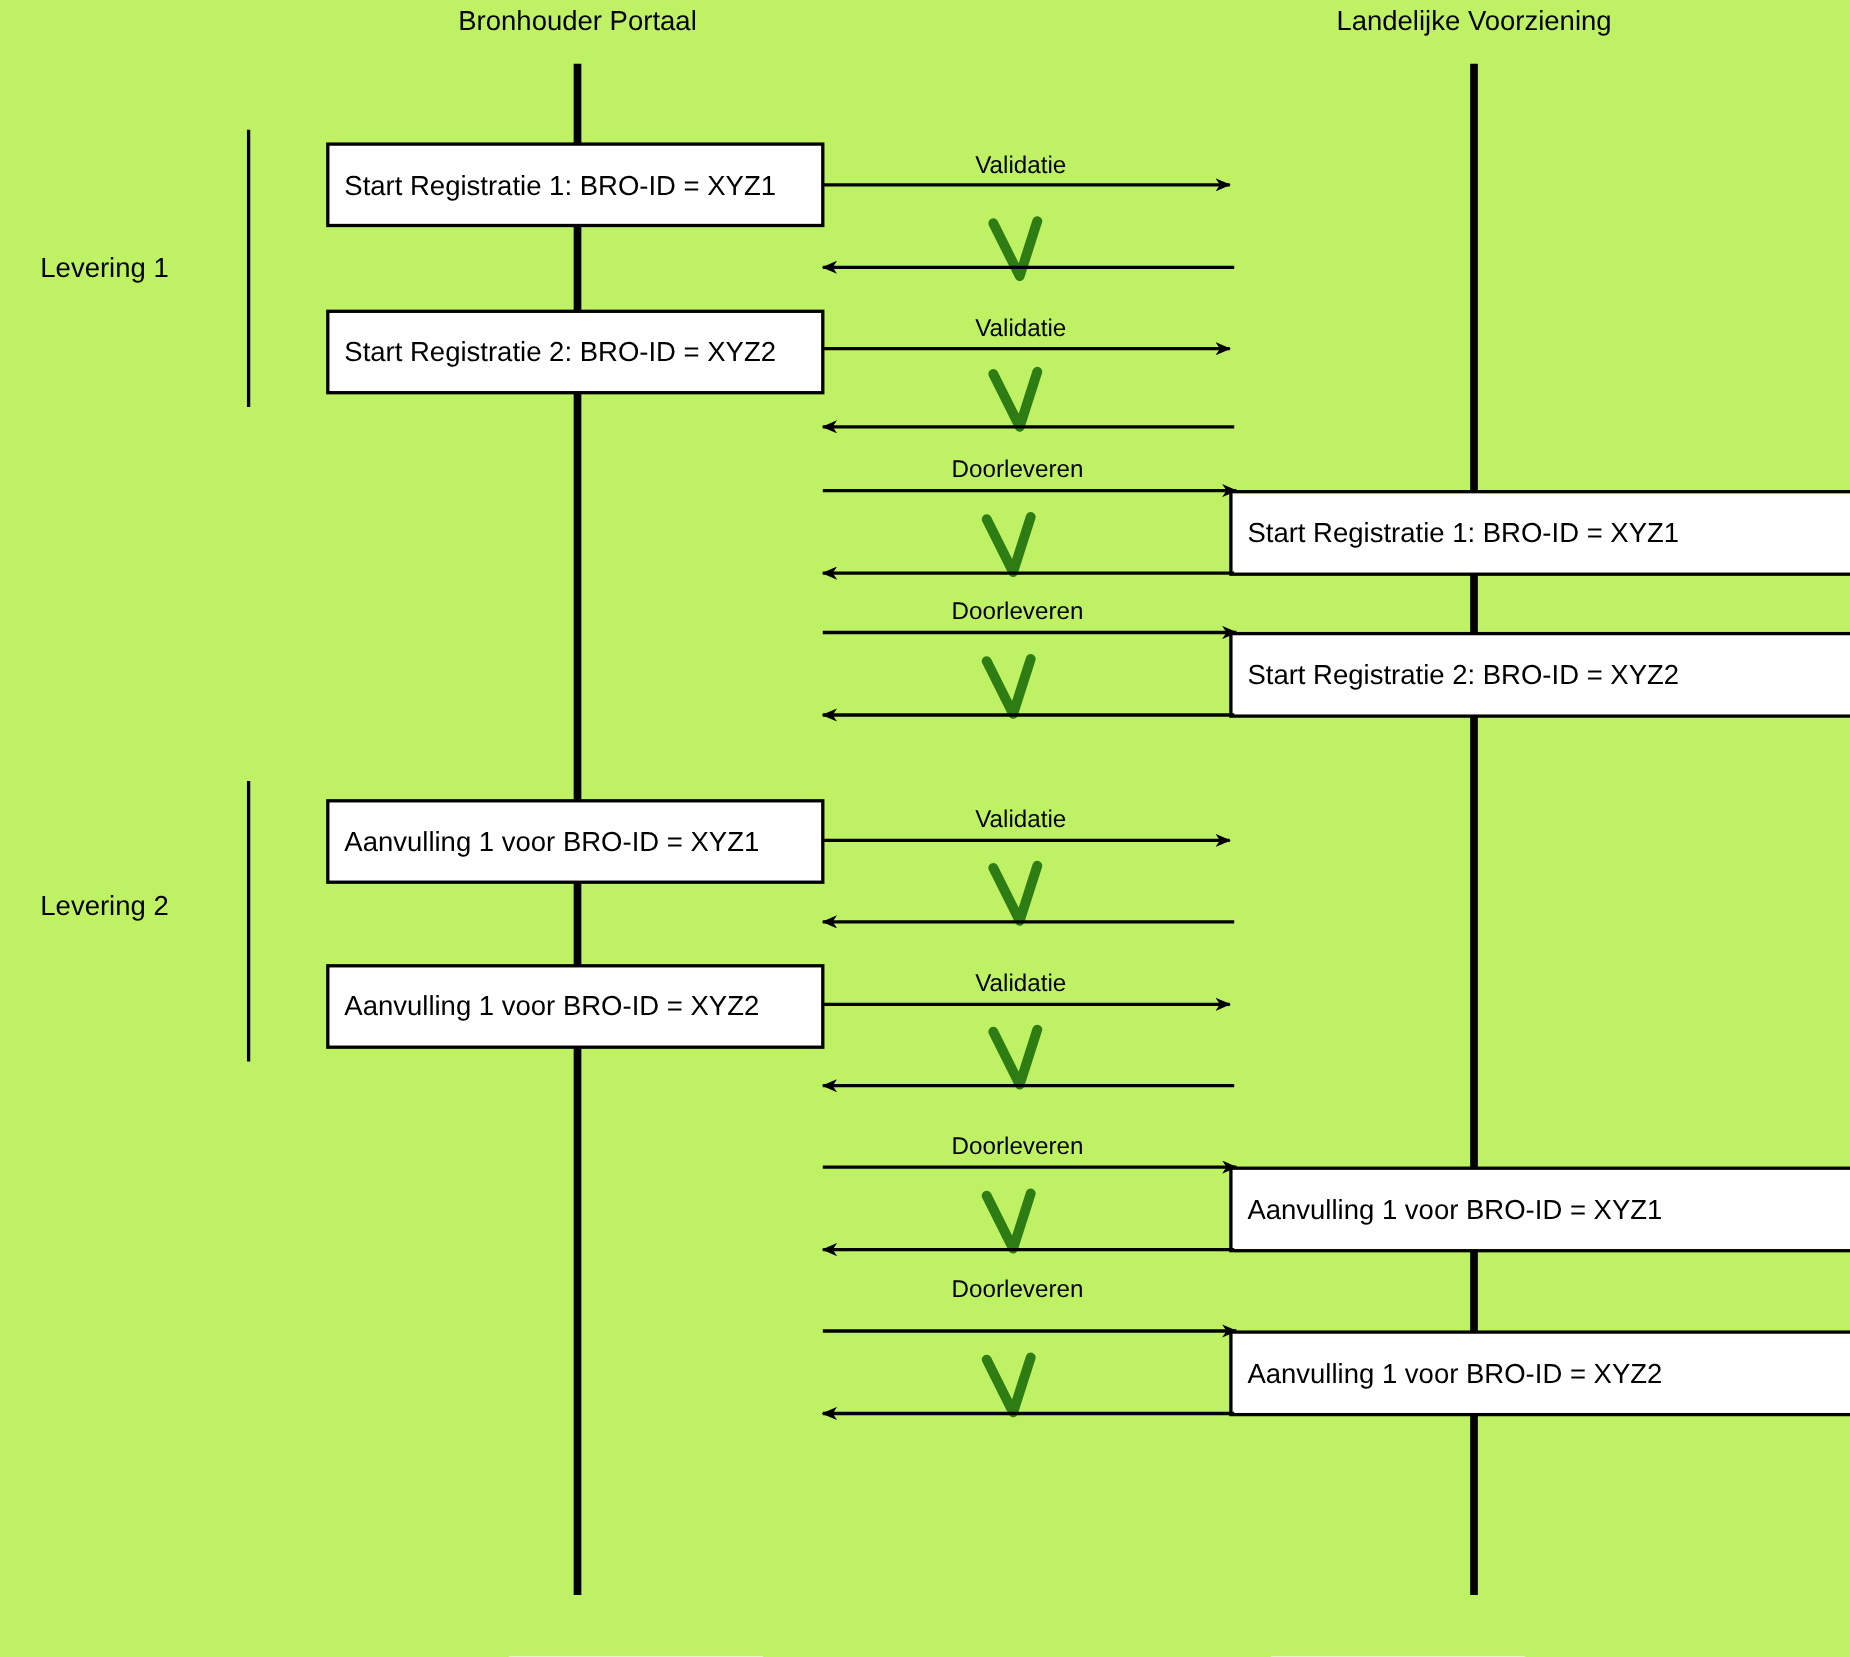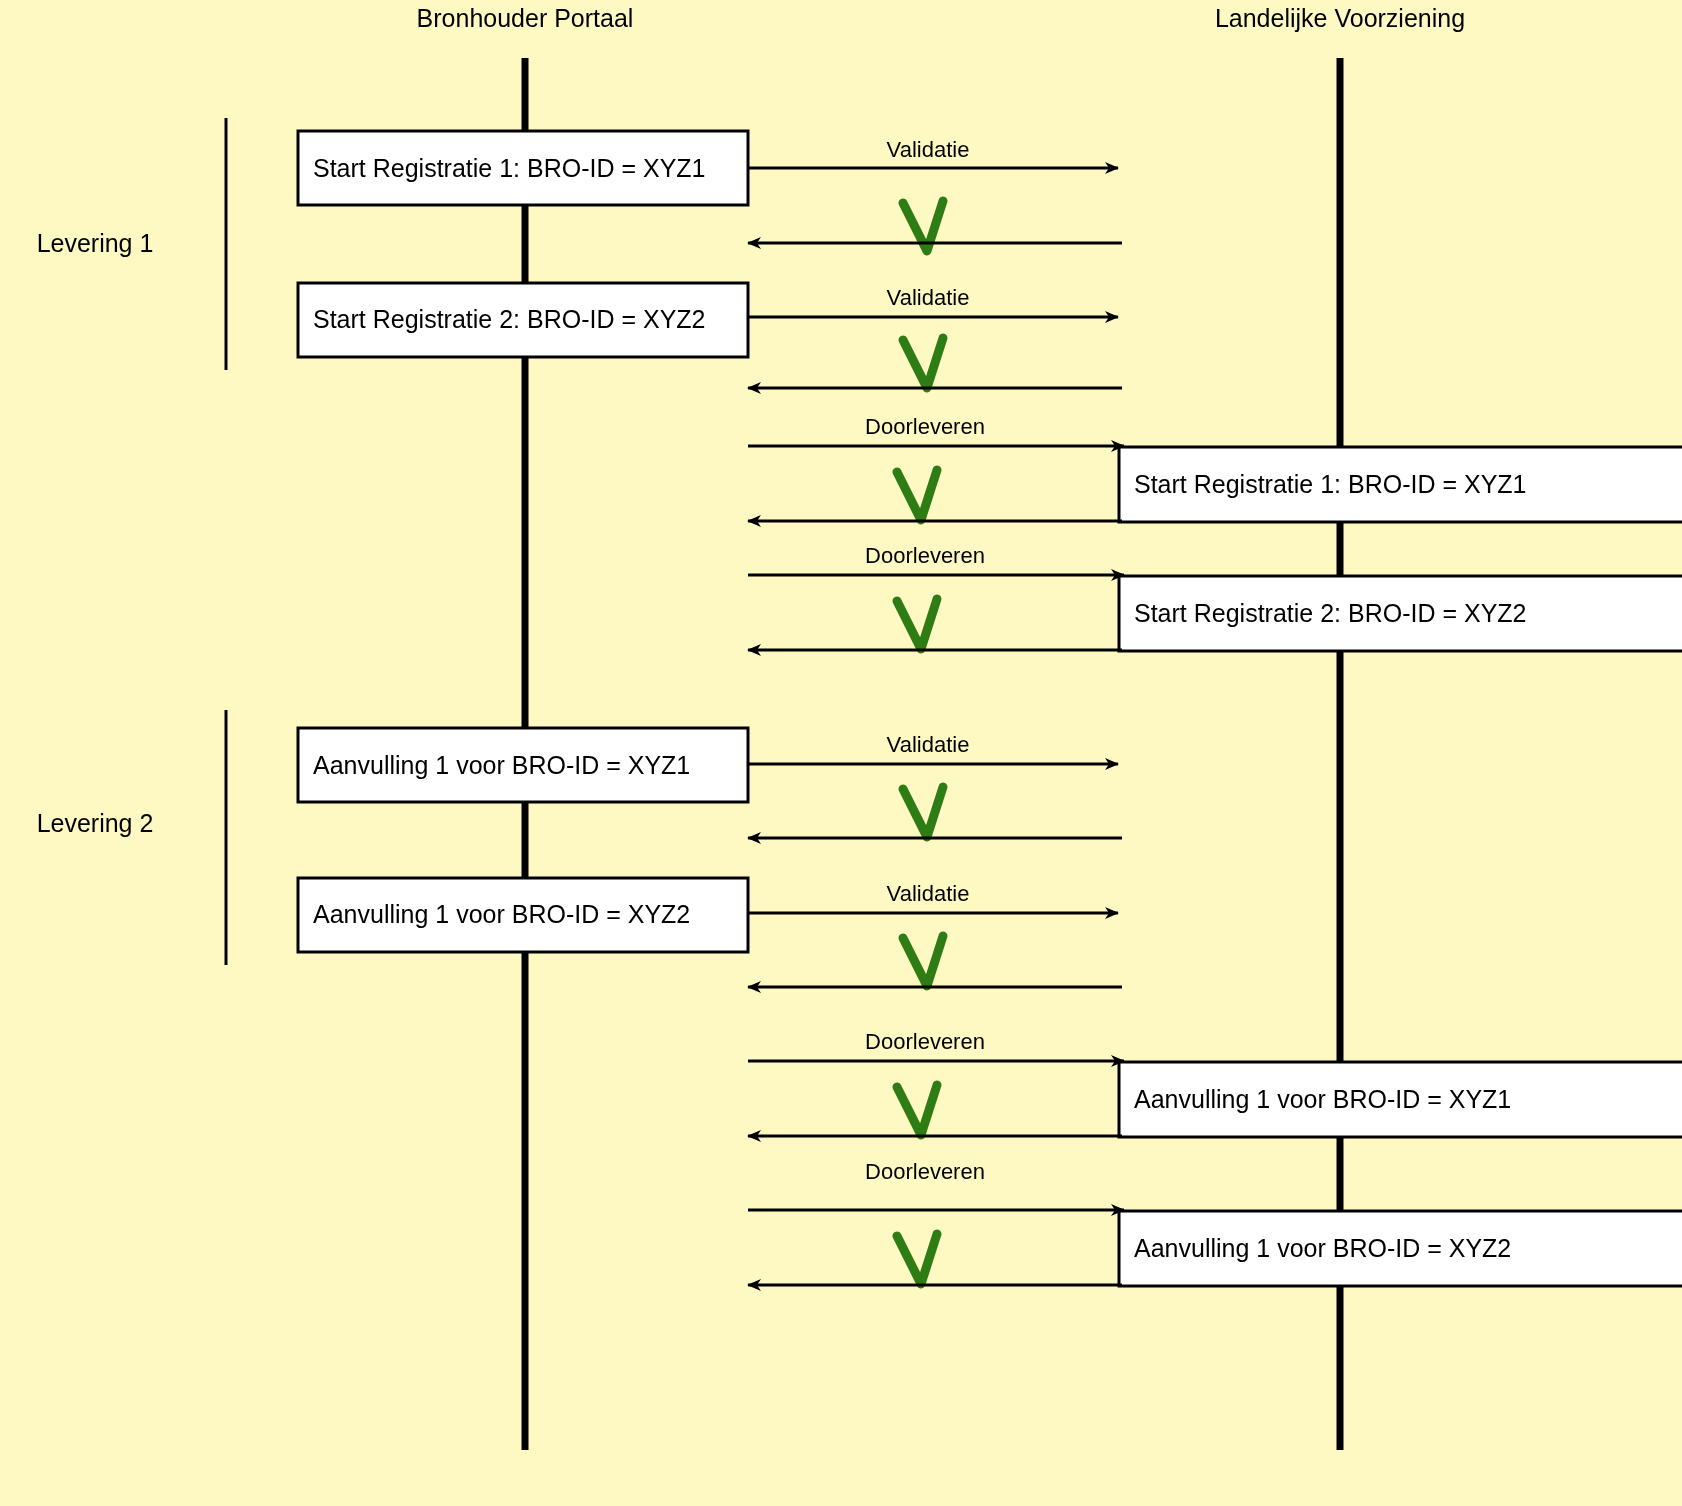--- a/index.html
+++ b/index.html
@@ -10,21 +10,21 @@
   body {
     width: 1682px;
     height: 1506px;
     font-family: "Liberation Sans", sans-serif;
     overflow: hidden;
   }
   #diagram-root {
     position: relative;
     width: 1682px;
     height: 1506px;
-    background: #fef9c3;
+    background: #bef264;
   }
   svg.diagram {
     display: block;
     width: 1682px;
     height: 1506px;
   }
   text {
     font-family: "Liberation Sans", sans-serif;
     fill: #000000;
   }

